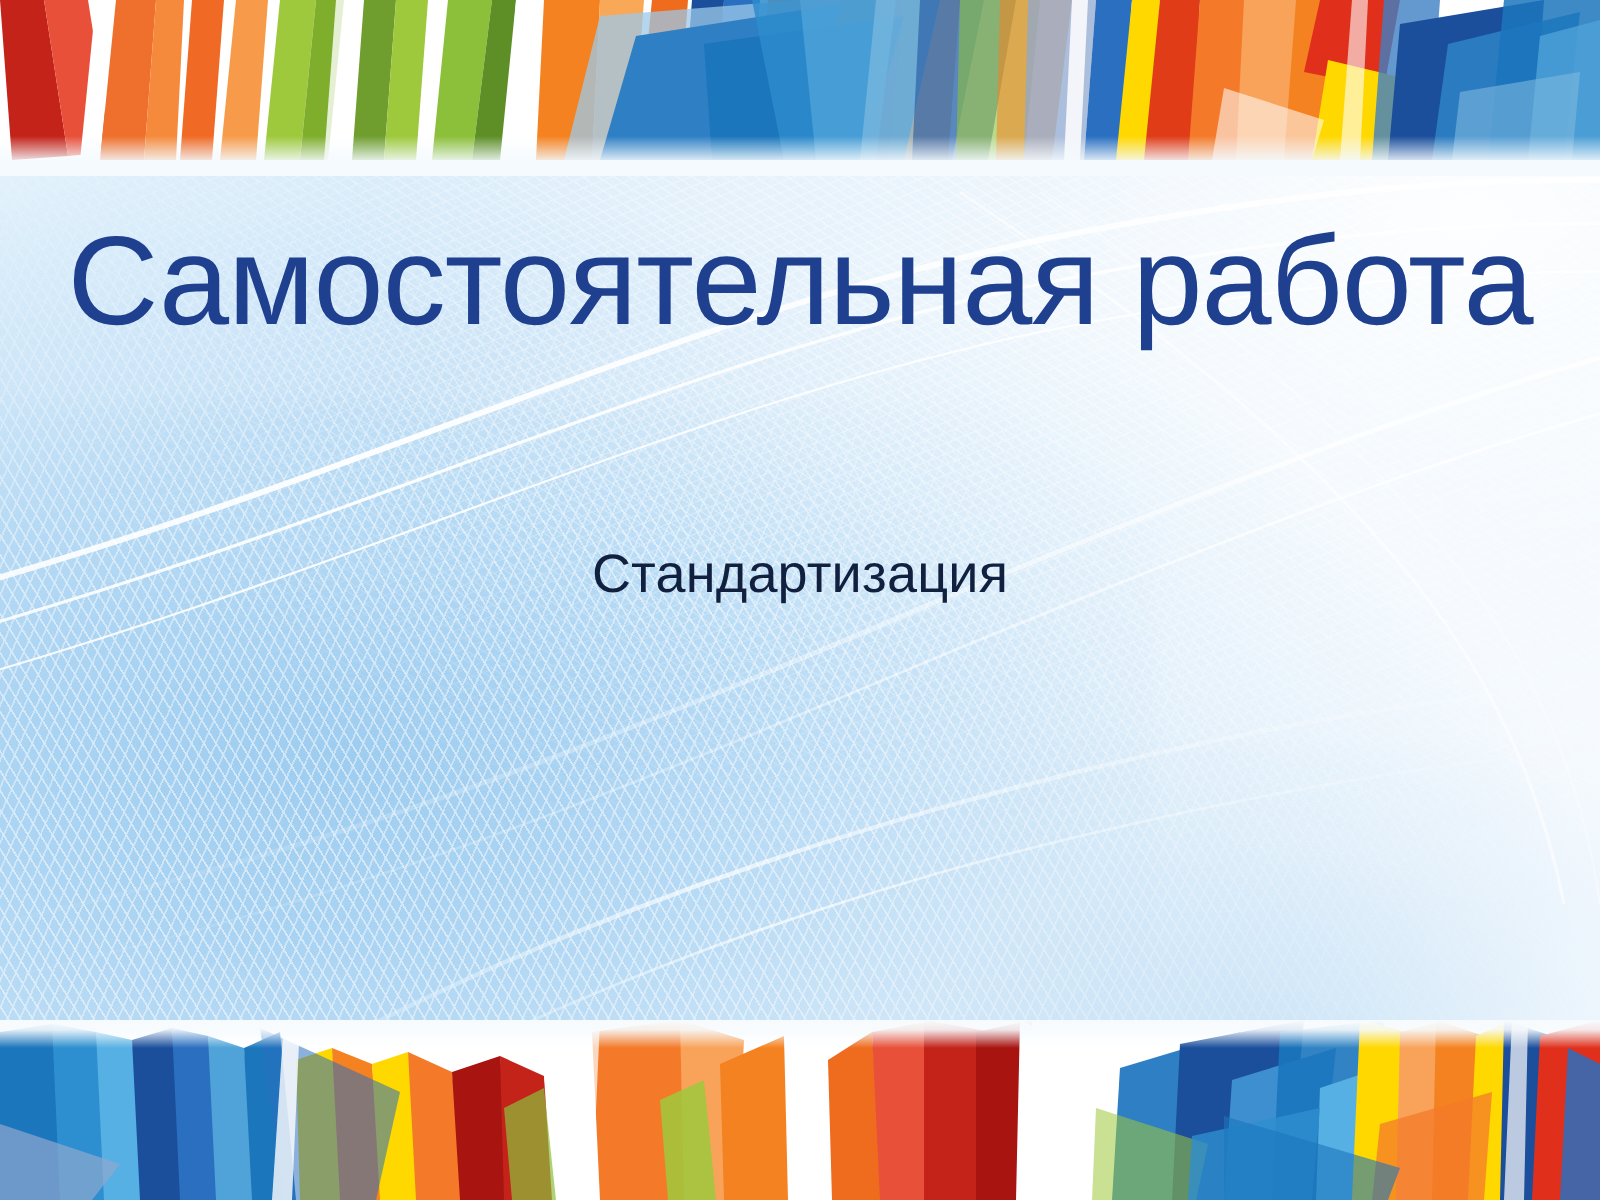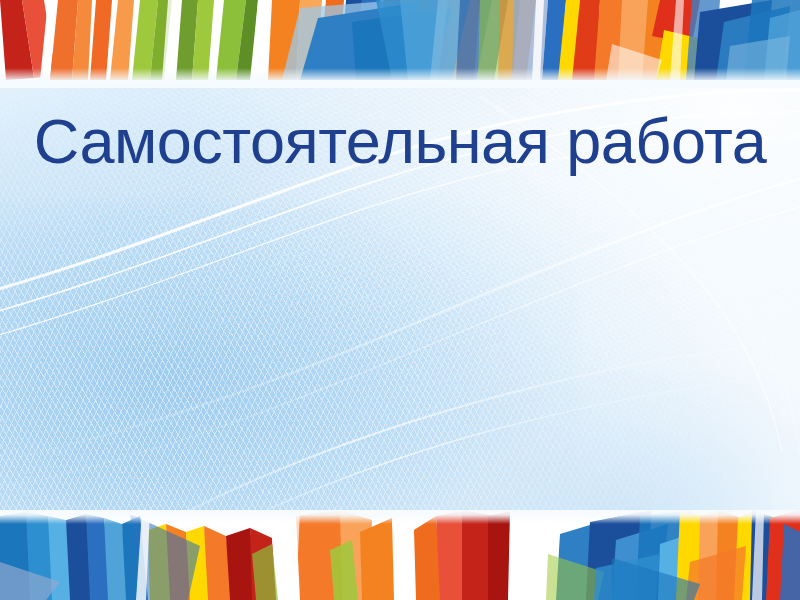--- a/index.html
+++ b/index.html
@@ -259,20 +259,21 @@
       <polygon points="258,0 268,0 262,80 252,80" fill="#ffffff"></polygon>
       <polygon points="536,0 544,0 540,80 532,80" fill="#ffffff" opacity="0.85"></polygon>
       <polygon points="168,0 176,0 170,80 162,80" fill="#ffffff" opacity="0.8"></polygon>
       <polygon points="676,0 684,0 680,80 670,80" fill="#ffffff" opacity="0.6"></polygon>
     </svg>
     <div class="band-fade-top"></div>
   </div>
 
   <div class="title">Самостоятельная работа</div>
 
+  <div class="subtitle">Стандартизация</div>
 
 
   <div class="band band-bottom">
     <svg width="800" height="90" viewBox="0 0 800 90" preserveAspectRatio="none">
       <rect x="0" y="0" width="800" height="90" fill="#ffffff"></rect>
 
       <polygon points="0,6 26,2 44,90 0,90" fill="#1b76bc"></polygon>
       <polygon points="26,2 48,6 62,90 30,90" fill="#2e8fd0"></polygon>
       <polygon points="48,6 66,10 78,90 52,90" fill="#57b0e3"></polygon>
       <polygon points="66,10 86,4 96,90 70,90" fill="#1b4f9c"></polygon>

